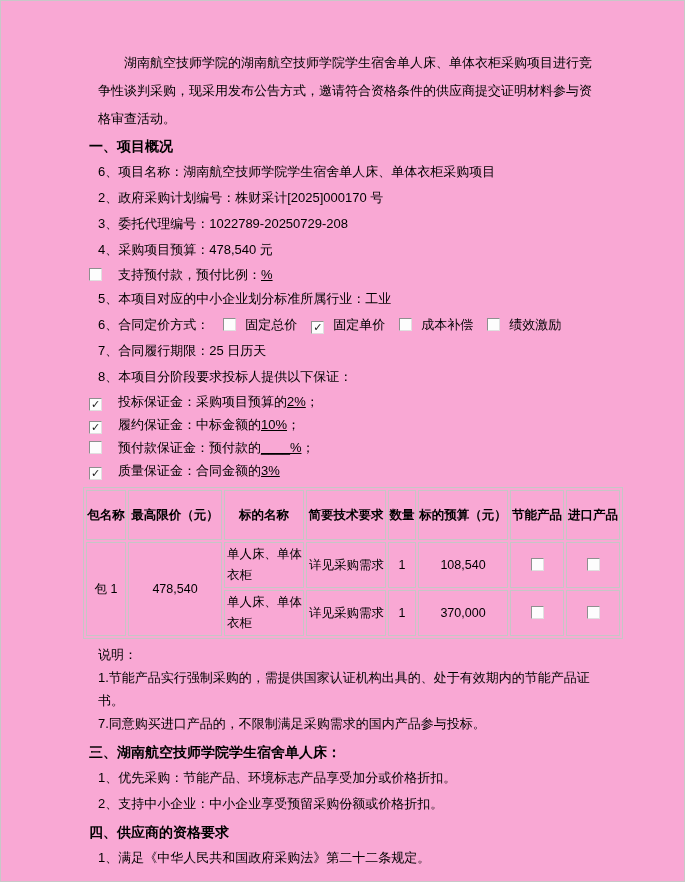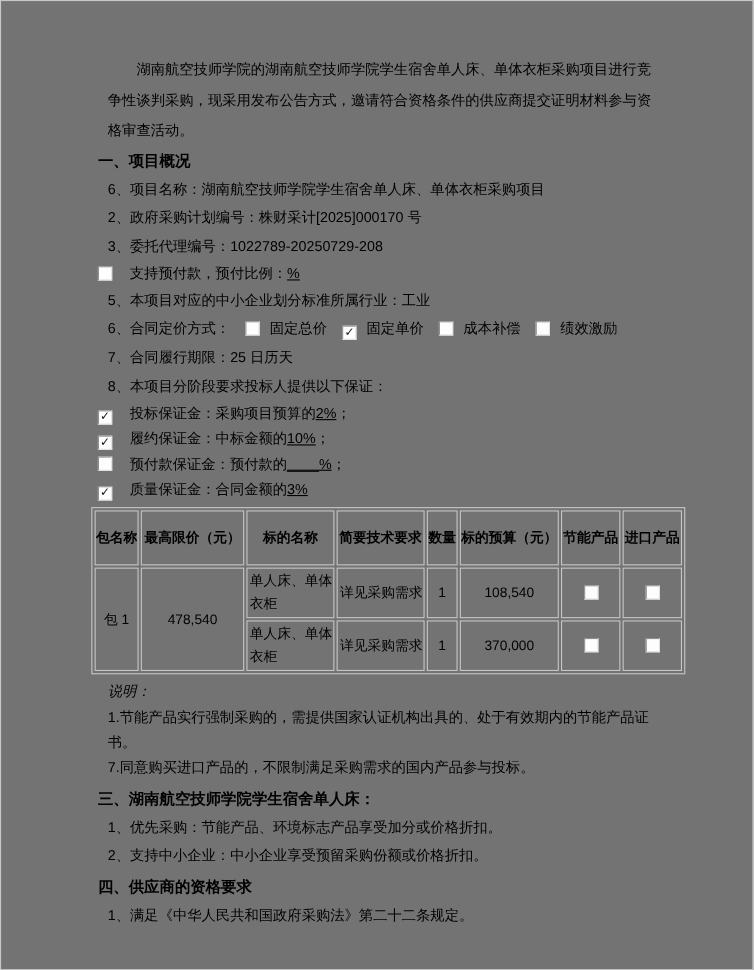--- a/index.html
+++ b/index.html
@@ -1,19 +1,19 @@
 <!DOCTYPE html>
 <html><head>
 <meta charset="utf-8">
 <style>
   html,body { margin:0; padding:0; background:#ffffff; }
   .page {
     width:683px; height:880px;
     border:1px solid #c8c8c8;
-    background:#737373;
+    background:#f9a8d4;
     overflow:hidden;
     font-family:"Liberation Sans","DejaVu Sans",sans-serif;
     color:#000;
   }
   .content { padding:48px 88px 0 88px; font-size:13px; }
 
   .intro { margin:0 0 0 9px; line-height:28px; text-indent:2em; }
 
   h3.sec {
     font-size:14px; font-weight:bold;
@@ -46,38 +46,39 @@
     border:1px solid #c6c6c6;
     text-align:center; vertical-align:middle;
     overflow:hidden;
   }
   table.req th { font-weight:bold; height:44px; padding:2px 0; white-space:nowrap; }
   table.req td { height:42px; padding:1px 1px; line-height:21px; }
   table.req td.left { text-align:left; padding-left:2px; }
 
   .notes { margin-top:4px; }
   .notes p { margin:0; padding-left:9px; line-height:23px; }
-  .notes .notes-title { font-weight:normal;font-style:italic; }
+  .notes .notes-title { font-weight:normal; }
 
   p.pol { margin:3px 0 0 0; padding-left:9px; line-height:23px; }
   h3.sec.gap { margin-top:7px; }
 </style>
 </head>
 <body>
 
 <div class="page">
   <div class="content">
 
     <p class="intro">湖南航空技师学院的湖南航空技师学院学生宿舍单人床、单体衣柜采购项目进行竞争性谈判采购，现采用发布公告方式，邀请符合资格条件的供应商提交证明材料参与资格审查活动。</p>
 
     <h3 class="sec">一、项目概况</h3>
 
     <p class="item">6、项目名称：湖南航空技师学院学生宿舍单人床、单体衣柜采购项目</p>
     <p class="item">2、政府采购计划编号：株财采计[2025]000170 号</p>
     <p class="item">3、委托代理编号：1022789-20250729-208</p>
+    <p class="item">4、采购项目预算：478,540 元</p>
 
     <p class="check-line">
       <span class="cb"></span><span>支持预付款，预付比例：</span><span class="u">%</span>
     </p>
 
     <p class="item">5、本项目对应的中小企业划分标准所属行业：工业</p>
 
     <p class="item check-host">
       <span>6、合同定价方式：</span><span class="cb inline-cb"></span><span>固定总价</span><span class="cb inline-cb checked">✓</span><span>固定单价</span><span class="cb inline-cb"></span><span>成本补偿</span><span class="cb inline-cb"></span><span>绩效激励</span>
     </p>

